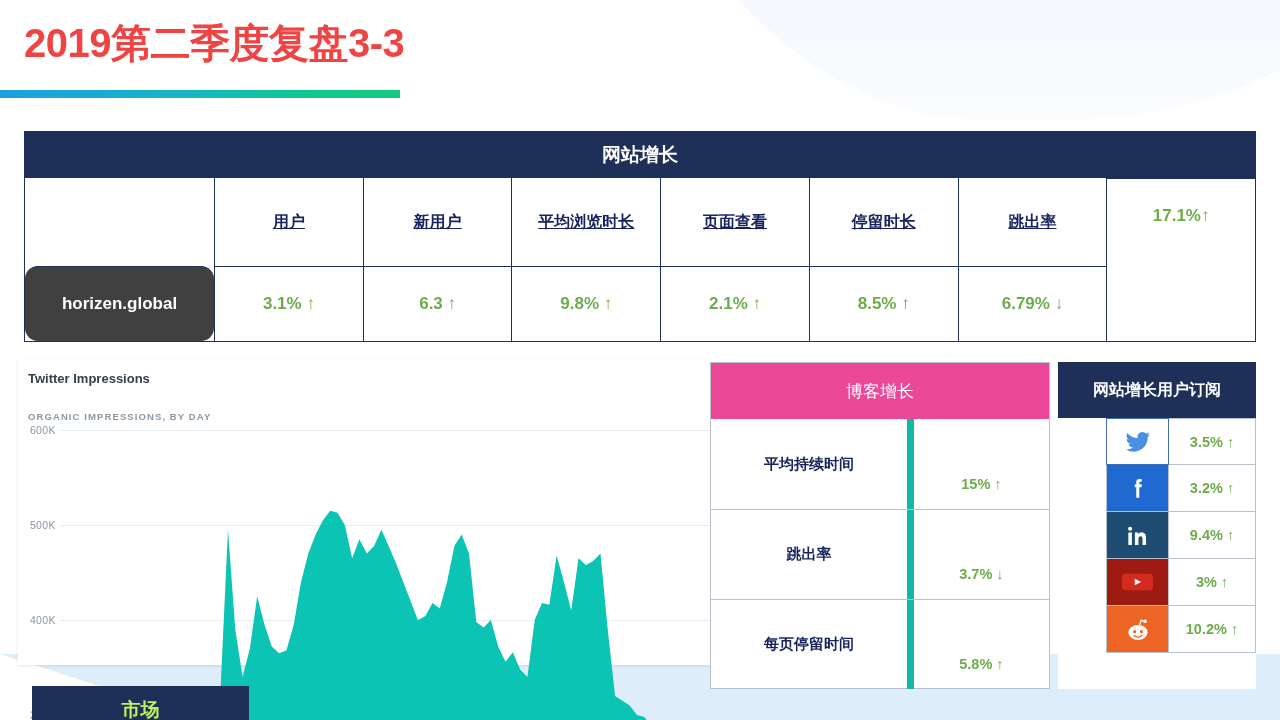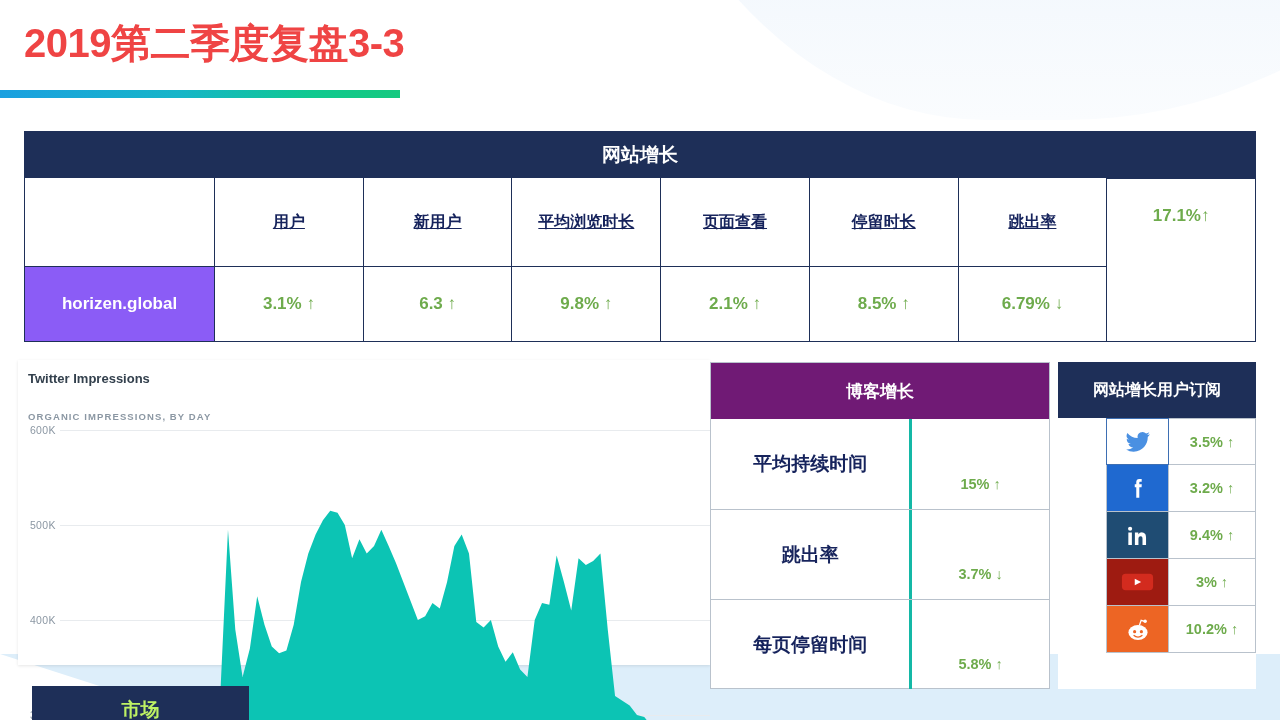--- a/index.html
+++ b/index.html
@@ -88,23 +88,24 @@
     text-decoration: underline;
   }
   .site-vcell {
     height: 75px;
     display: flex; align-items: center; justify-content: center;
     font-size: 17px; font-weight: bold;
     color: #6eab4c;
     border-top: 1.5px solid #1e2f58;
   }
   .site-col:first-child .site-vcell {
-    background: #8b5cf6;
+    background: #404040;
     color: #ffffff;
     font-size: 17px;
+    border-radius: 13px;
   }
 
   
   .chart-card {
     position: absolute;
     left: 18px; top: 360px;
     width: 692px; height: 305px;
     background: #ffffff;
     box-shadow: 0 1px 3px rgba(0,0,0,0.10);
   }
@@ -136,31 +137,31 @@
 
   
   .blog-table {
     position: absolute;
     left: 710px; top: 362px;
     width: 340px; height: 327px;
     border: 1px solid #b9c2cc;
     background: #ffffff;
   }
   .blog-head {
-    height: 56px; background: #701a75; color: #fff;
-    font-size: 17px; font-weight: bold;
+    height: 56px; background: #ec4899; color: #fff;
+    font-size: 17px; font-weight: normal;
     display: flex; align-items: center; justify-content: center;
   }
   .blog-row { display: flex; height: 90px; border-top: 1px solid #b9c2cc; }
   .blog-row:first-of-type { border-top: none; }
   .blog-label {
     flex: 1.45 1 0;
     display: flex; align-items: center; justify-content: center;
-    font-size: 19px; font-weight: bold; color: #16235c;
-    border-right: 3px solid #14b8a6;
+    font-size: 15px; font-weight: bold; color: #16235c;
+    border-right: 7px solid #14b8a6;
     text-align: center;
   }
   .blog-value {
     flex: 1 1 0;
     display: flex; align-items: center; justify-content: center;
     font-size: 14.5px; font-weight: bold; color: #6eab4c; margin-top: 39px;
   }
 
   
   .social-table {

